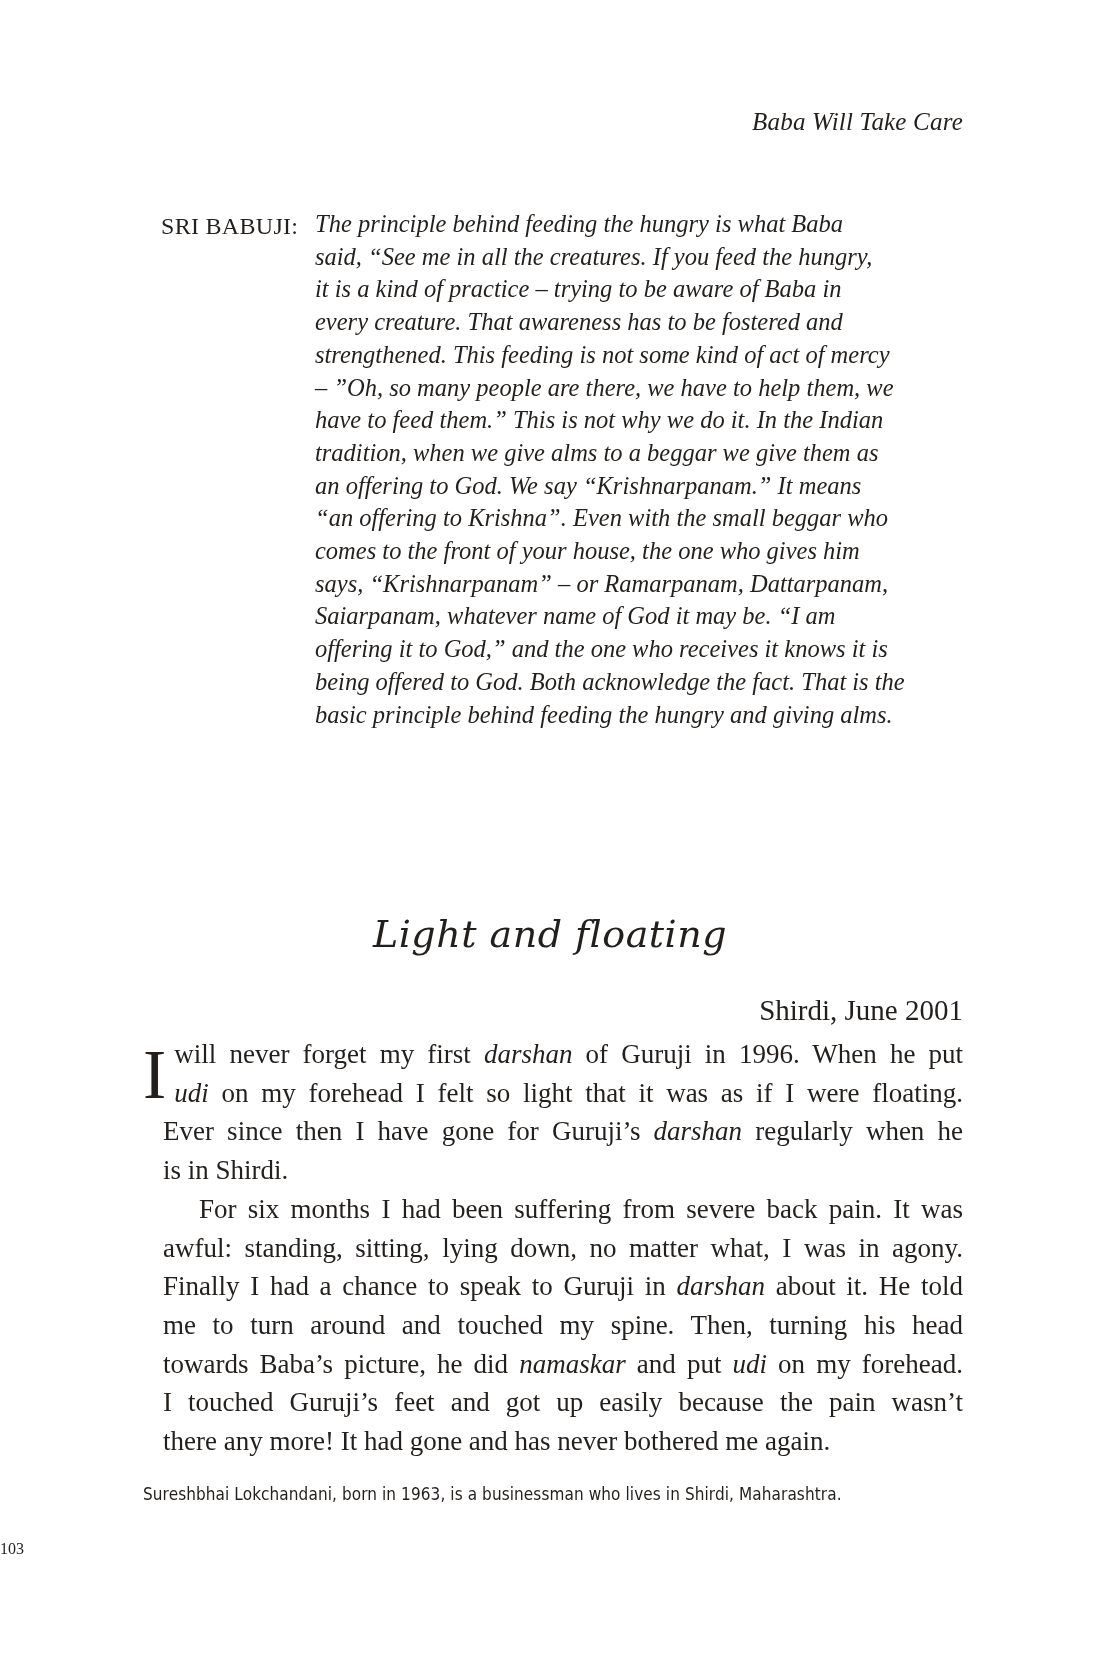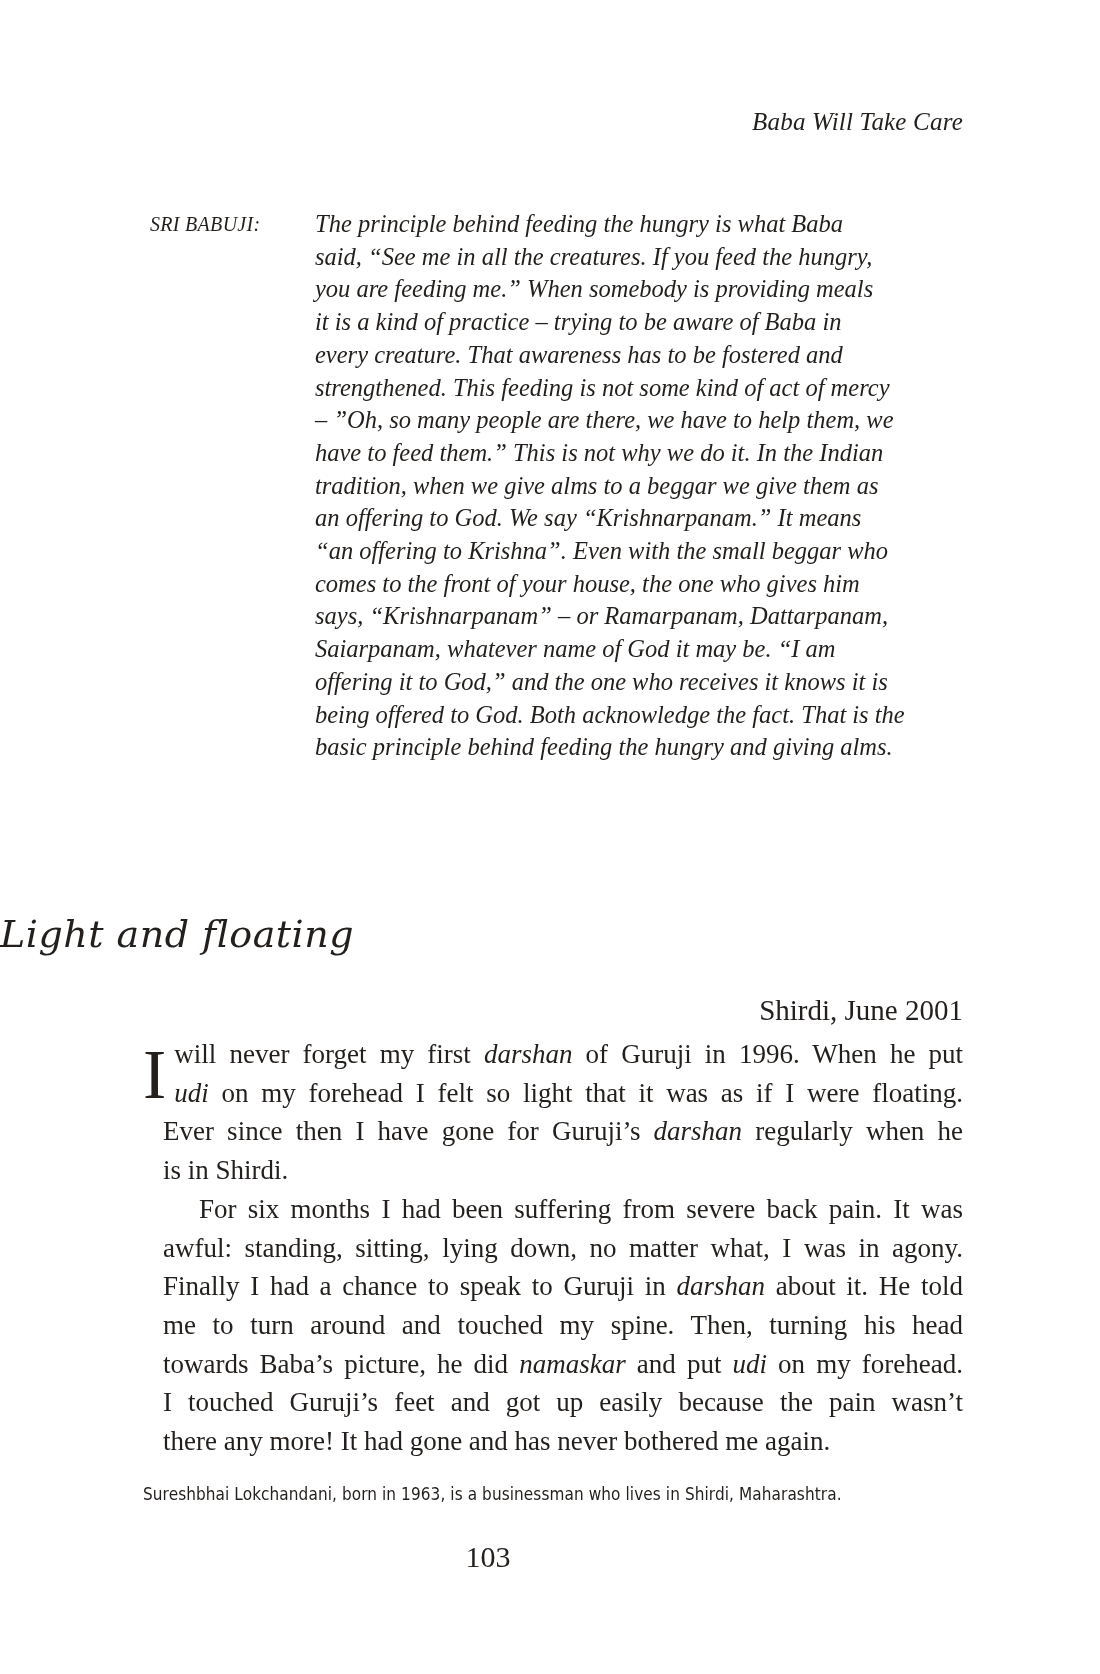--- a/index.html
+++ b/index.html
@@ -18,45 +18,44 @@
   .running-header {
     position: absolute;
     right: 137px;
     top: 108px;
     font-style: italic;
     font-size: 25px;
     letter-spacing: 0.2px;
   }
   .speaker {
     position: absolute;
-    left: 150px;
+    left: 161px;
     top: 213px;
-    font-style: italic;
-    font-size: 20px;
+    font-size: 24px;
     letter-spacing: 0.3px;
   }
   .quote {
     position: absolute;
     left: 315px;
     top: 208px;
     width: 640px;
     font-style: italic;
     font-size: 24.5px;
     line-height: 32.7px;
   }
   .quote .line {
     display: block;
     white-space: nowrap;
   }
   .story-title {
     position: absolute;
     left: 0;
     width: 1100px;
     top: 912px;
-    text-align: left;
+    text-align: center;
     font-family: "DejaVu Serif", serif;
     font-style: italic;
     font-size: 38px;
     letter-spacing: 0.5px;
   }
   .dateline {
     position: absolute;
     right: 137px;
     top: 994px;
     font-size: 29px;
@@ -98,36 +97,35 @@
     font-size: 17px;
     letter-spacing: 0.1px;
     transform: scaleX(0.9);
     transform-origin: left top;
   }
   .page-number {
     position: absolute;
     left: 0;
     width: 976px;
     top: 1540px;
-    text-align: center;
-    font-size: 30px;
+    text-align: left;
+    font-size: 16px;
   }
   em { font-style: italic; }
 </style>
 </head>
 <body>
 
 <div class="running-header">Baba Will Take Care</div>
 
 <div class="speaker">SRI BABUJI:</div>
 
 <div class="quote">
   <span class="line">The principle behind feeding the hungry is what Baba</span>
   <span class="line">said, “See me in all the creatures. If you feed the hungry,</span>
-  <span class="line">you are feeding me.” When somebody is providing meals</span>
   <span class="line">it is a kind of practice – trying to be aware of Baba in</span>
   <span class="line">every creature. That awareness has to be fostered and</span>
   <span class="line">strengthened. This feeding is not some kind of act of mercy</span>
   <span class="line">– ”Oh, so many people are there, we have to help them, we</span>
   <span class="line">have to feed them.” This is not why we do it. In the Indian</span>
   <span class="line">tradition, when we give alms to a beggar we give them as</span>
   <span class="line">an offering to God. We say “Krishnarpanam.” It means</span>
   <span class="line">“an offering to Krishna”. Even with the small beggar who</span>
   <span class="line">comes to the front of your house, the one who gives him</span>
   <span class="line">says, “Krishnarpanam” – or Ramarpanam, Dattarpanam,</span>

